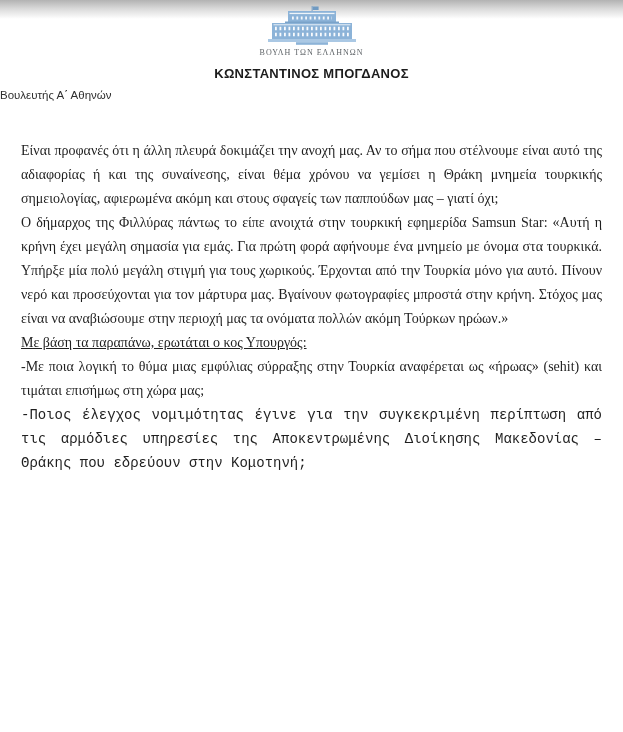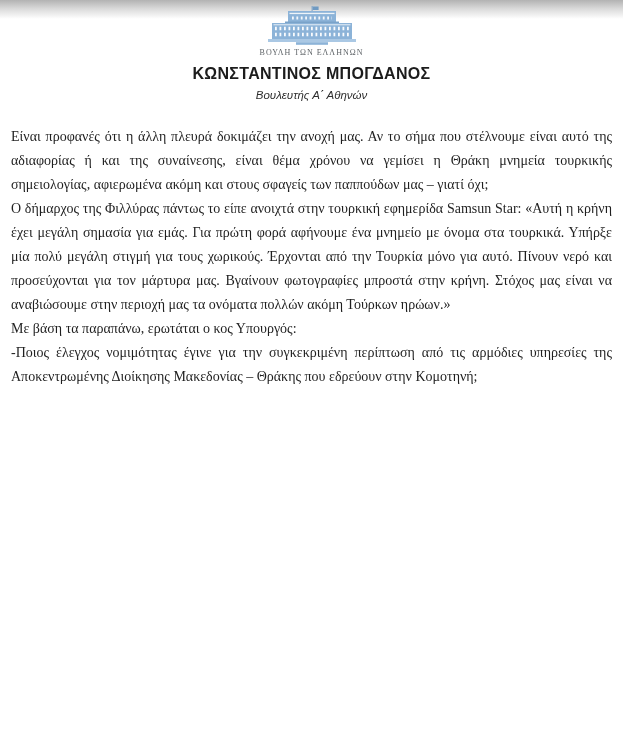--- a/index.html
+++ b/index.html
@@ -31,50 +31,48 @@
     font-size: 8px;
     line-height: 9px;
     letter-spacing: 1px;
     color: #5e6367;
   }
   .mp-name {
     margin-top: 9px;
     text-align: center;
     font-family: "Liberation Sans", sans-serif;
     font-weight: bold;
-    font-size: 16px;
+    font-size: 13px;
     line-height: 15px;
     letter-spacing: 0.3px;
     color: #1c1c1c;
   }
   .mp-title {
     margin-top: 8px;
-    text-align: center;
     font-family: "Liberation Sans", sans-serif;
     font-size: 11.5px;
     line-height: 13px;
     color: #2e2e2e;
-    font-style: italic;
   }
   .content {
-    margin-top: 23px;
-    padding: 0 11px;
+    margin-top: 37px;
+    padding: 0 21px;
     color: #1f1f1f;
     font-size: 14px;
     line-height: 24px;
     text-align: justify;
   }
   .content p { margin: 0; }
   .p1 { margin-bottom: 26px; }
   .p2 { margin-bottom: 20px; }
   .p3 { margin-bottom: 46px; }
-  .prompt { margin-bottom: 20px; }
+  .prompt { margin-bottom: 20px; text-decoration: underline; }
   .q1 { margin-bottom: 24px; }
   .q2 { margin-bottom: 22px; }
-  .q3 { margin-bottom: 23px; }
+  .q3 { margin-bottom: 23px; font-family: Liberation Mono, monospace; }
   .q4 { margin-bottom: 0; }
 </style>
 </head>
 <body>
 
 <div class="page">
 
   <div class="top-shade"></div>
 
   <div class="logo-wrap">
@@ -102,16 +100,17 @@
   <div class="logo-caption">ΒΟΥΛΗ ΤΩΝ ΕΛΛΗΝΩΝ</div>
 
   <div class="mp-name">ΚΩΝΣΤΑΝΤΙΝΟΣ ΜΠΟΓΔΑΝΟΣ</div>
 
   <div class="mp-title">Βουλευτής Α΄ Αθηνών</div>
 
   <div class="content">
     <p class="p1">Είναι προφανές ότι η άλλη πλευρά δοκιμάζει την ανοχή μας. Αν το σήμα που στέλνουμε είναι αυτό της αδιαφορίας ή και της συναίνεσης, είναι θέμα χρόνου να γεμίσει η Θράκη μνημεία τουρκικής σημειολογίας, αφιερωμένα ακόμη και στους σφαγείς των παππούδων μας – γιατί όχι;</p>
     <p class="p2">Ο δήμαρχος της Φιλλύρας πάντως το είπε ανοιχτά στην τουρκική εφημερίδα Samsun Star: «Αυτή η κρήνη έχει μεγάλη σημασία για εμάς. Για πρώτη φορά αφήνουμε ένα μνημείο με όνομα στα τουρκικά. Υπήρξε μία πολύ μεγάλη στιγμή για τους χωρικούς. Έρχονται από την Τουρκία μόνο για αυτό. Πίνουν νερό και προσεύχονται για τον μάρτυρα μας. Βγαίνουν φωτογραφίες μπροστά στην κρήνη. Στόχος μας είναι να αναβιώσουμε στην περιοχή μας τα ονόματα πολλών ακόμη Τούρκων ηρώων.»</p>
     <p class="prompt">Με βάση τα παραπάνω, ερωτάται ο κος Υπουργός:</p>
+    <p class="q1">-Με ποια λογική το θύμα μιας εμφύλιας σύρραξης στην Τουρκία αναφέρεται ως «ήρωας» (sehit) και τιμάται επισήμως στη χώρα μας;</p>
     <p class="q3">-Ποιος έλεγχος νομιμότητας έγινε για την συγκεκριμένη περίπτωση από τις αρμόδιες υπηρεσίες της Αποκεντρωμένης Διοίκησης Μακεδονίας – Θράκης που εδρεύουν στην Κομοτηνή;</p>
   </div>
 
 </div>
 
 </body></html>

